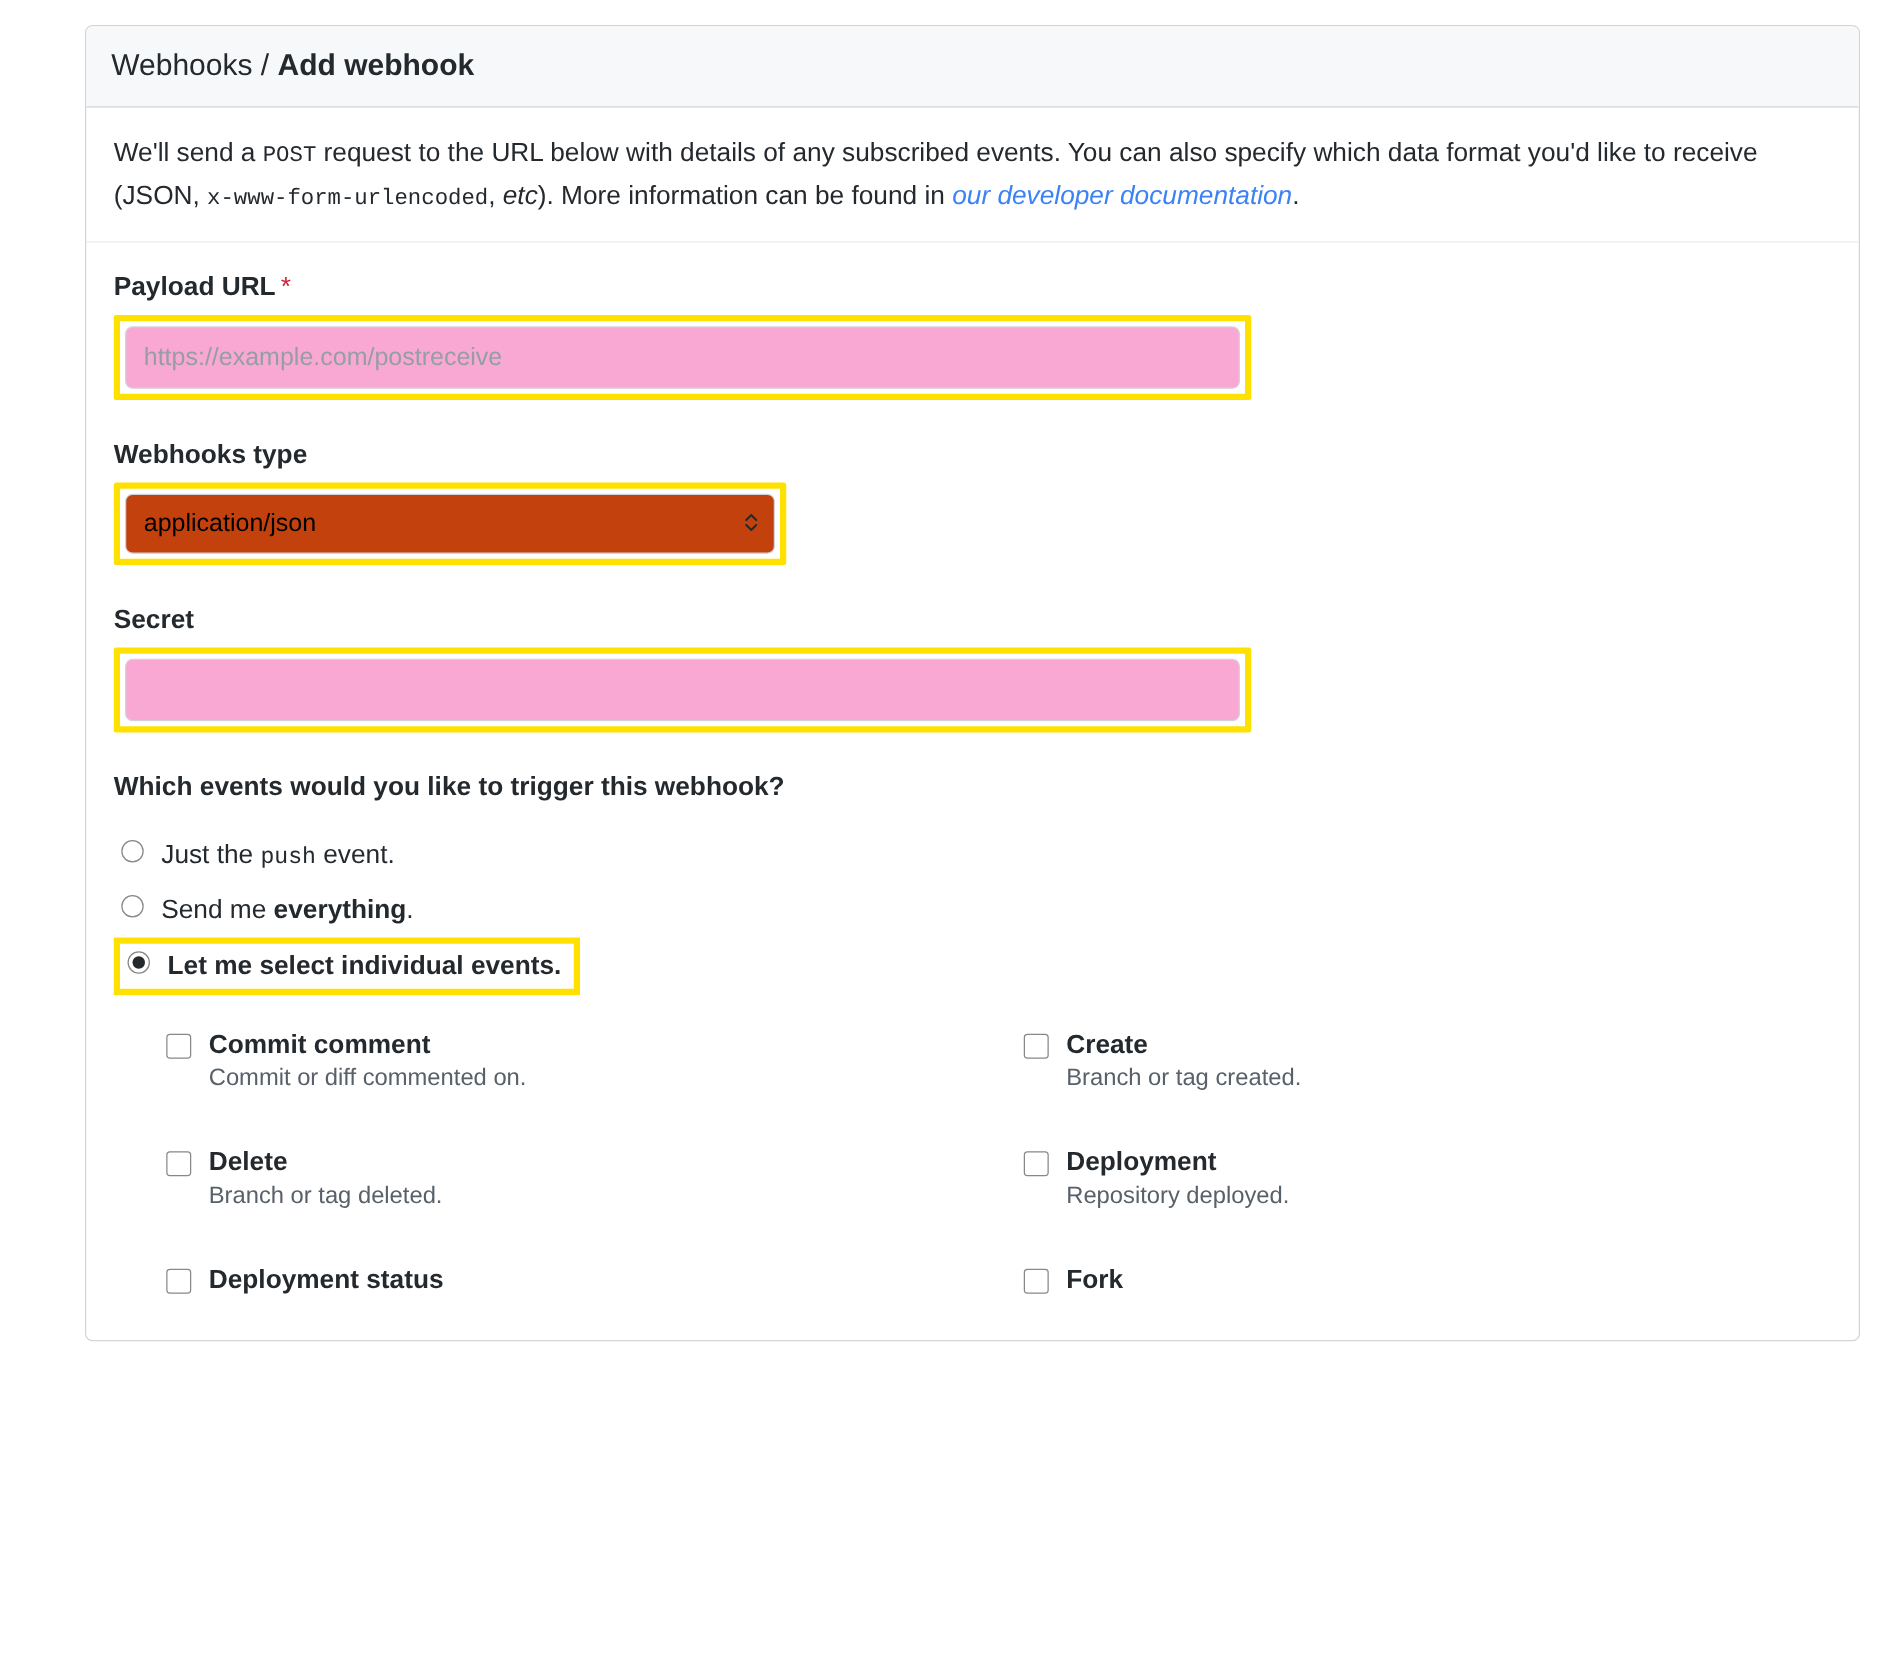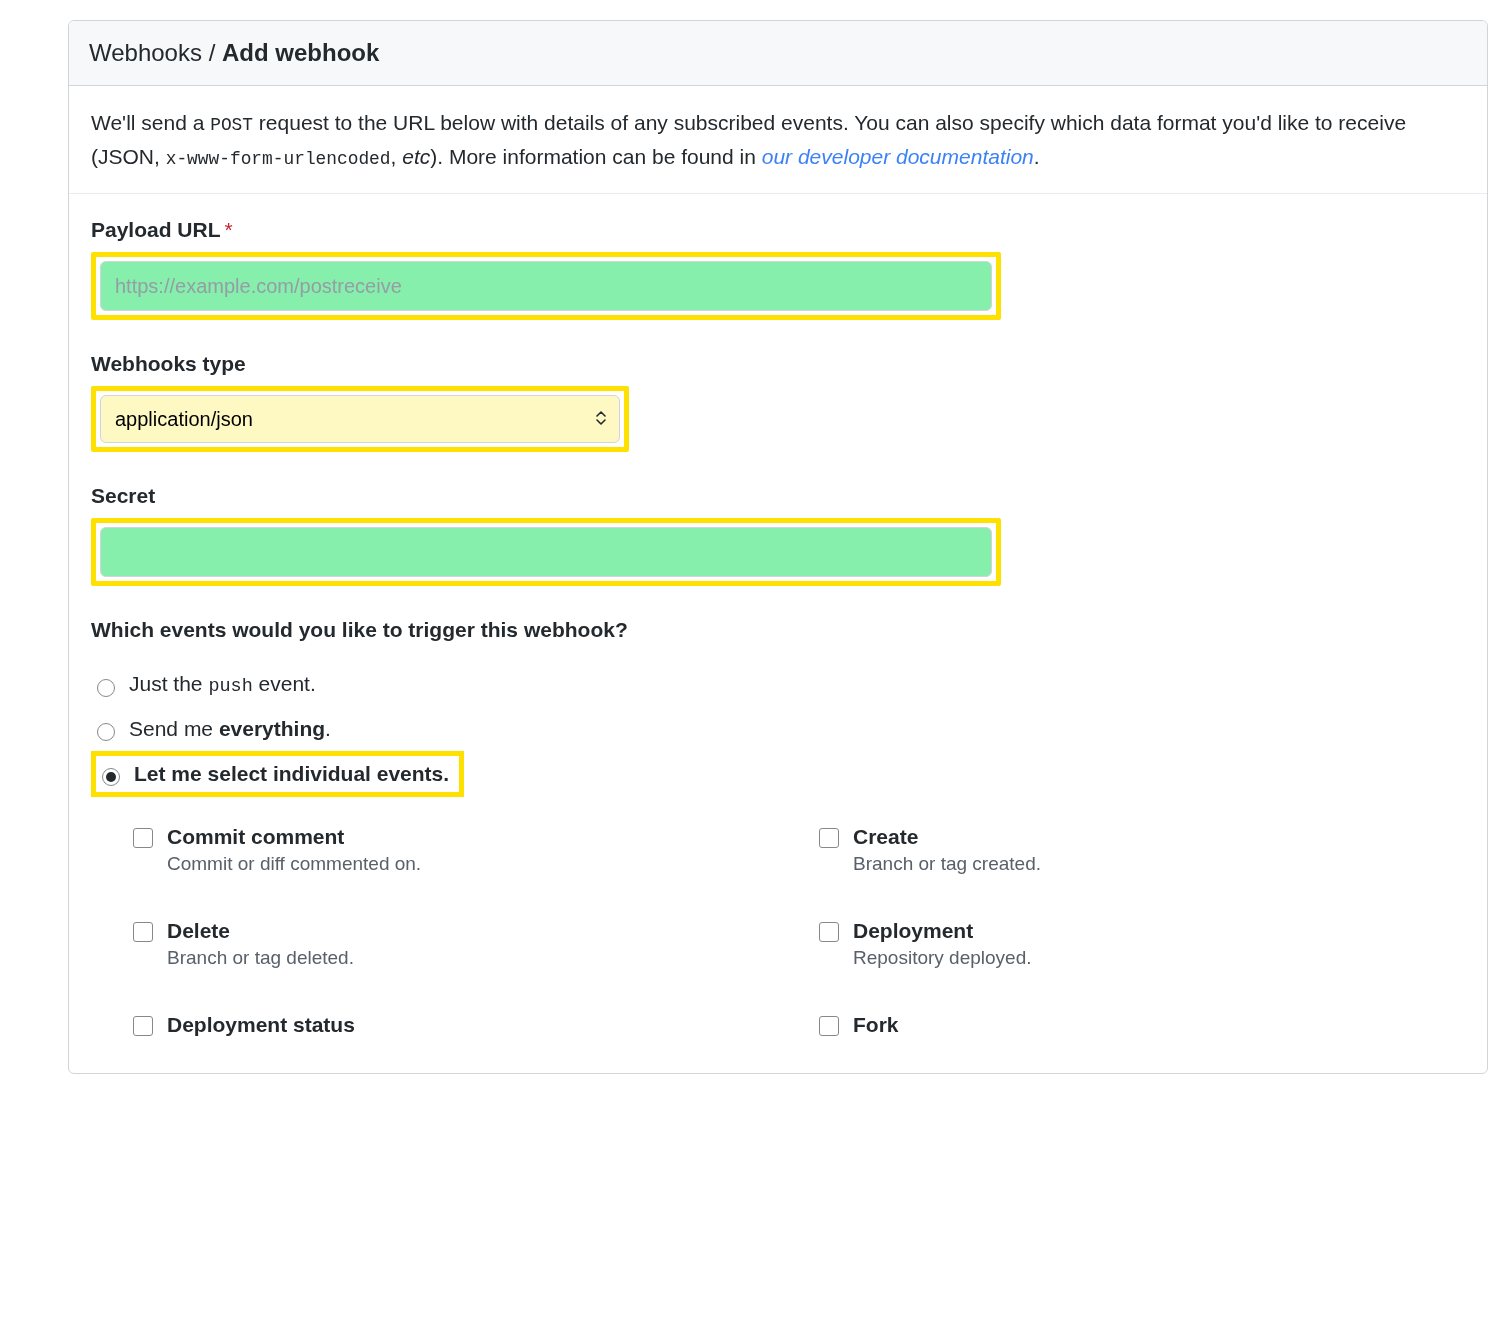--- a/index.html
+++ b/index.html
@@ -57,55 +57,55 @@
     display: inline-block;
     padding: 4px;
     border-radius: 2px;
   }
   .hl-wide { width: 910px; max-width: 100%; }
   .text-input {
     width: 100%;
     height: 50px;
     padding: 8px 14px;
     font-size: 20px;
-    background: #86efac;
+    background: #f9a8d4;
     border: 1px solid #d1d5da;
     border-radius: 6px;
     color: #24292e;
   }
   .text-input::placeholder { color: #959da5; }
   .select-wrap {
     position: relative;
     display: inline-block;
     width: 520px;
     max-width: 100%;
   }
   .select-input {
     width: 100%;
     height: 48px;
     padding: 6px 36px 6px 14px;
     font-size: 20px;
-    background: #fef9c3;
+    background: #c2410c;
     border: 1px solid #d1d5da;
     border-radius: 6px;
     appearance: none;
     -webkit-appearance: none;
   }
   .select-caret {
     position: absolute;
     right: 14px;
     top: 50%;
     transform: translateY(-50%);
     pointer-events: none;
     font-size: 14px;
     line-height: 1;
   }
   .radio-row {
     display: flex;
-    align-items: flex-end;
+    align-items: flex-start;
     gap: 14px;
     padding: 10px 6px;
     font-size: 21px;
   }
   .radio-row.hl {
     border: 5px solid #ffe100;
     display: inline-flex;
     padding: 6px 10px 6px 6px;
     font-weight: bold;
   }

